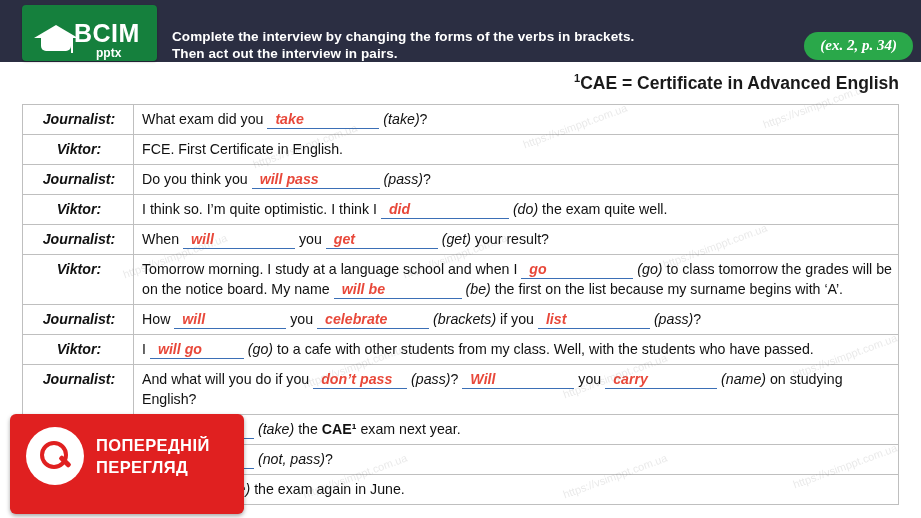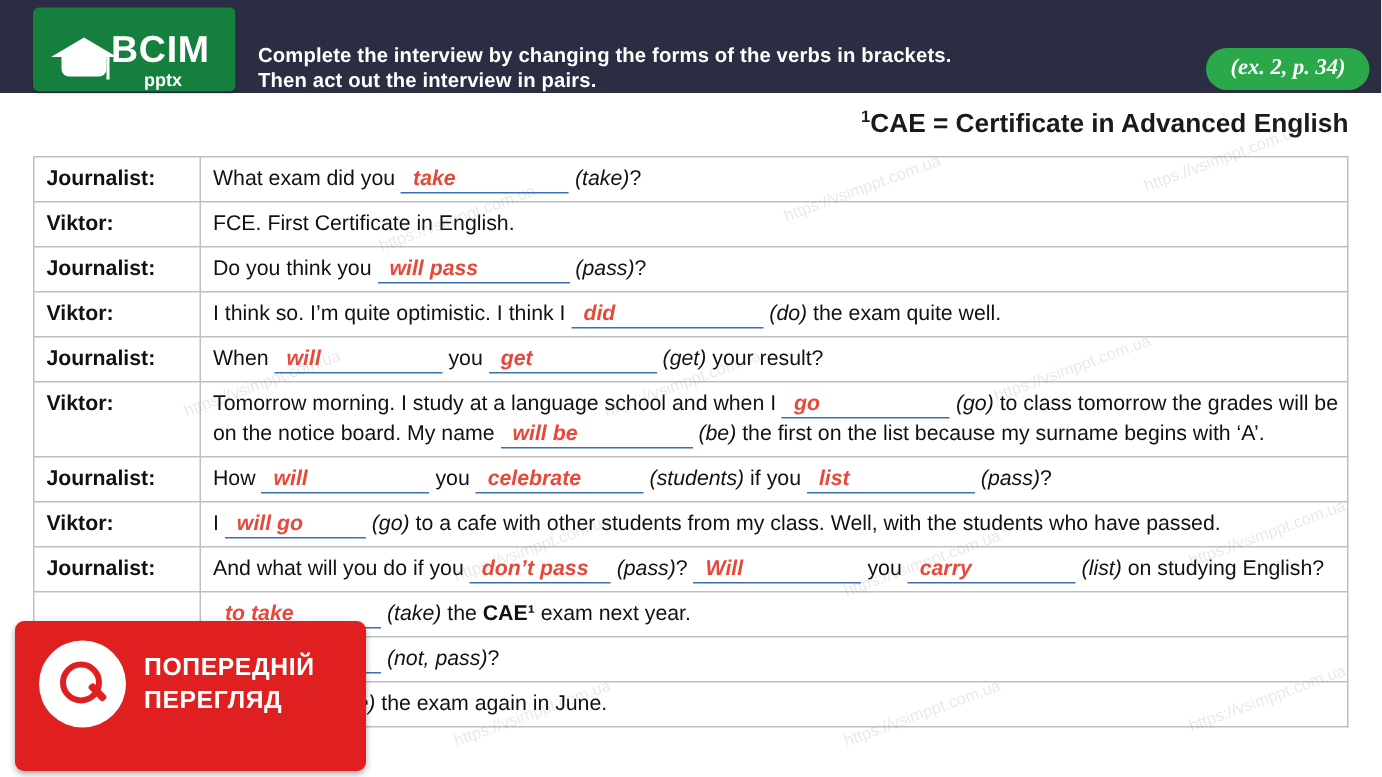--- a/index.html
+++ b/index.html
@@ -142,23 +142,25 @@
     border: 1px solid #bfbfbf;
     vertical-align: top;
     padding: 4px 6px 5px 8px;
     font-size: 14.2px;
     color: #111111;
     line-height: 20px;
     font-family: "Liberation Sans", sans-serif;
   }
   .speaker {
     width: 96px;
+    font-style: italic;
     font-weight: bold;
     font-size: 14.2px;
     white-space: nowrap;
+    text-align: center;
   }
   .line-cell { }
 
   .blank {
     display: inline-block;
     min-width: 60px;
     border-bottom: 1px solid #3b6fb6;
     color: #e8483a;
     font-style: italic;
     font-weight: bold;
@@ -284,29 +286,29 @@
         <tr>
           <td class="speaker">Journalist:</td>
           <td class="line-cell"><span>When </span><span class="blank b-lg">will</span><span> you </span><span class="blank b-lg">get</span><span> </span><span class="hint">(get)</span><span> your result?</span></td>
         </tr>
         <tr>
           <td class="speaker">Viktor:</td>
           <td class="line-cell"><span>Tomorrow morning. I study at a language school and when I </span><span class="blank b-lg">go</span><span> </span><span class="hint">(go)</span><span> to class tomorrow the grades will be on the notice board. My name </span><span class="blank b-xl">will be</span><span> </span><span class="hint">(be)</span><span> the first on the list because my surname begins with ‘A’.</span></td>
         </tr>
         <tr>
           <td class="speaker">Journalist:</td>
-          <td class="line-cell"><span>How </span><span class="blank b-lg">will</span><span> you </span><span class="blank b-lg">celebrate</span><span> </span><span class="hint">(students)</span><span> if you </span><span class="blank b-lg">list</span><span> </span><span class="hint">(pass)</span><span>?</span></td>
+          <td class="line-cell"><span>How </span><span class="blank b-lg">will</span><span> you </span><span class="blank b-lg">celebrate</span><span> </span><span class="hint">(brackets)</span><span> if you </span><span class="blank b-lg">list</span><span> </span><span class="hint">(pass)</span><span>?</span></td>
         </tr>
         <tr>
           <td class="speaker">Viktor:</td>
           <td class="line-cell"><span>I </span><span class="blank b-md">will go</span><span> </span><span class="hint">(go)</span><span> to a cafe with other students from my class. Well, with the students who have passed.</span></td>
         </tr>
         <tr>
           <td class="speaker">Journalist:</td>
-          <td class="line-cell"><span>And what will you do if you </span><span class="blank b-md">don’t pass</span><span> </span><span class="hint">(pass)</span><span>? </span><span class="blank b-lg">Will</span><span> you </span><span class="blank b-lg">carry</span><span> </span><span class="hint">(list)</span><span> on studying English?</span></td>
+          <td class="line-cell"><span>And what will you do if you </span><span class="blank b-md">don’t pass</span><span> </span><span class="hint">(pass)</span><span>? </span><span class="blank b-lg">Will</span><span> you </span><span class="blank b-lg">carry</span><span> </span><span class="hint">(name)</span><span> on studying English?</span></td>
         </tr>
         <tr>
           <td class="speaker"></td>
           <td class="line-cell"><span class="blank b-lg">to take</span><span> </span><span class="hint">(take)</span><span> the </span><span class="bold">CAE¹</span><span> exam next year.</span></td>
         </tr>
         <tr>
           <td class="speaker"></td>
           <td class="line-cell"><span class="blank b-lg">don’t pass</span><span> </span><span class="hint">(not, pass)</span><span>?</span></td>
         </tr>
         <tr>

